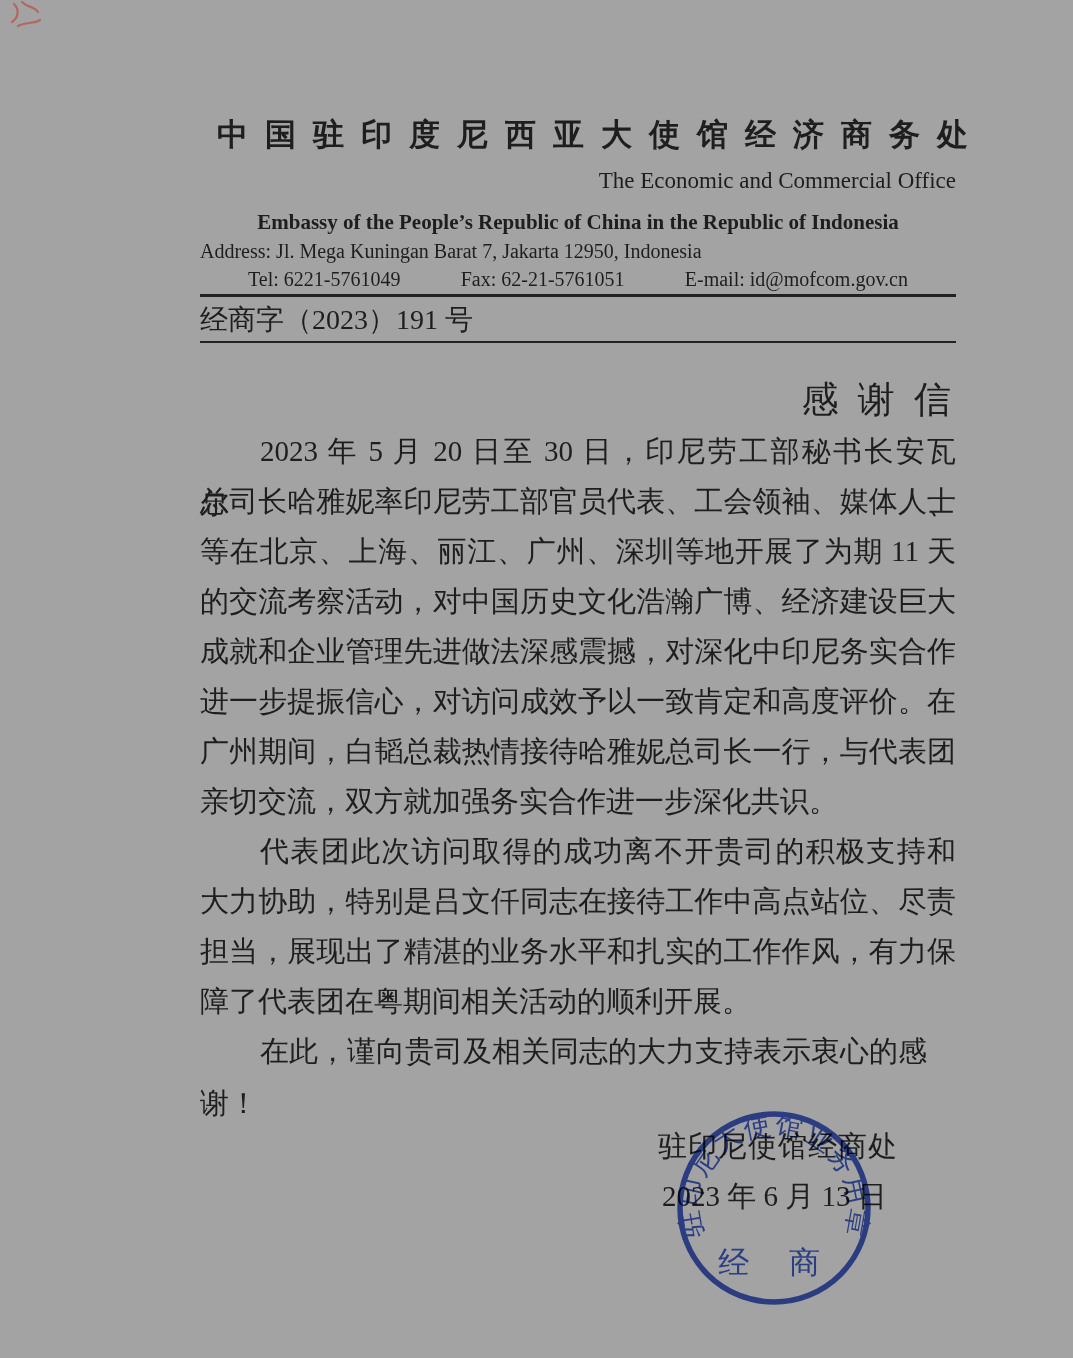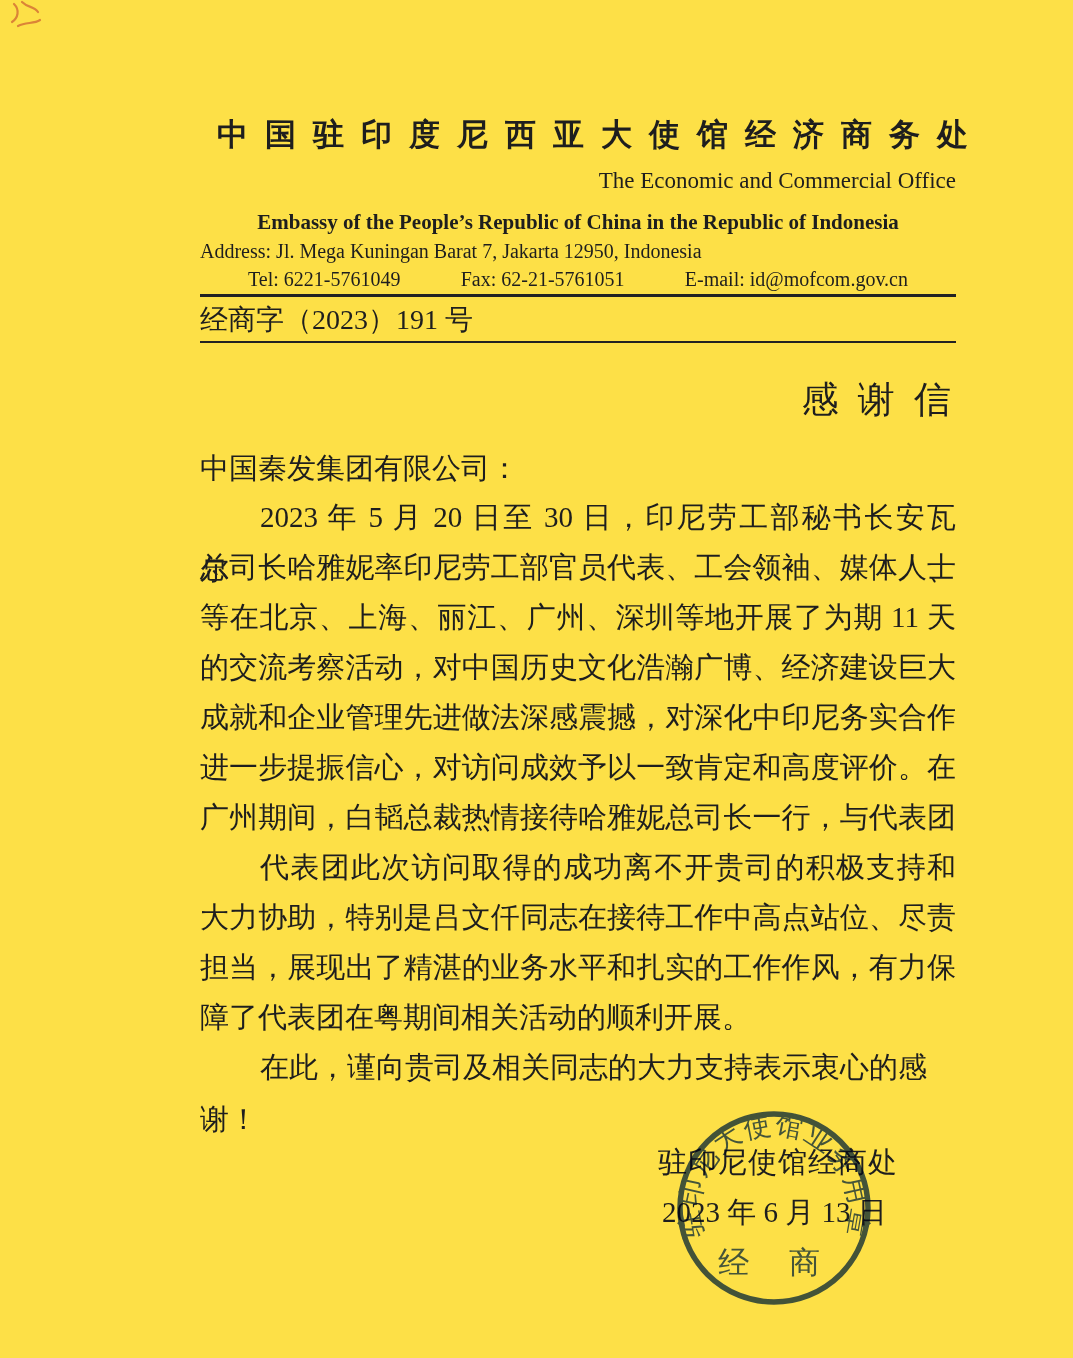--- a/index.html
+++ b/index.html
@@ -1,19 +1,19 @@
 <!DOCTYPE html>
 <html><head>
 <meta charset="utf-8">
 <style>
   html,body{margin:0;padding:0;background:#e8e8e8;}
   .page{
     position:relative;
     width:1073px;height:1358px;
-    background:#fde047;
+    background:#a3a3a3;
     font-family:"Liberation Serif","DejaVu Serif",serif;
     color:#1e1e1e;
     overflow:hidden;
   }
   .content{position:absolute;left:200px;top:0;width:756px;}
 
   .hdr-cn{
     margin-top:112px;text-align:center;font-weight:bold;
     font-size:31px;letter-spacing:17px;text-indent:17px;
     line-height:46px;white-space:nowrap;
@@ -68,30 +68,30 @@
       <span>Tel: 6221-5761049</span>
       <span>Fax: 62-21-5761051</span>
       <span>E-mail: id@mofcom.gov.cn</span>
     </div>
     <hr class="rule1">
     <div class="docnum">经商字（2023）191 号</div>
     <hr class="rule2">
 
     <div class="title">感 谢 信</div>
 
-    <div class="salutation">中国秦发集团有限公司：</div>
 
     <div class="bodytext">
       <div class="line j ind">2023 年 5 月 20 日至 30 日，印尼劳工部秘书长安瓦尔、</div>
       <div class="line j">总司长哈雅妮率印尼劳工部官员代表、工会领袖、媒体人士</div>
       <div class="line j">等在北京、上海、丽江、广州、深圳等地开展了为期 11 天</div>
       <div class="line j">的交流考察活动，对中国历史文化浩瀚广博、经济建设巨大</div>
       <div class="line j">成就和企业管理先进做法深感震撼，对深化中印尼务实合作</div>
       <div class="line j">进一步提振信心，对访问成效予以一致肯定和高度评价。在</div>
       <div class="line j">广州期间，白韬总裁热情接待哈雅妮总司长一行，与代表团</div>
+      <div class="line">亲切交流，双方就加强务实合作进一步深化共识。</div>
       <div class="line j ind">代表团此次访问取得的成功离不开贵司的积极支持和</div>
       <div class="line j">大力协助，特别是吕文仟同志在接待工作中高点站位、尽责</div>
       <div class="line j">担当，展现出了精湛的业务水平和扎实的工作作风，有力保</div>
       <div class="line">障了代表团在粤期间相关活动的顺利开展。</div>
       <div class="line ind">在此，谨向贵司及相关同志的大力支持表示衷心的感谢！</div>
     </div>
 
     <div class="sig">
       <div class="sig-org">驻印尼使馆经商处</div>
       <div class="sig-date">2023 年 6 月 13 日</div>

